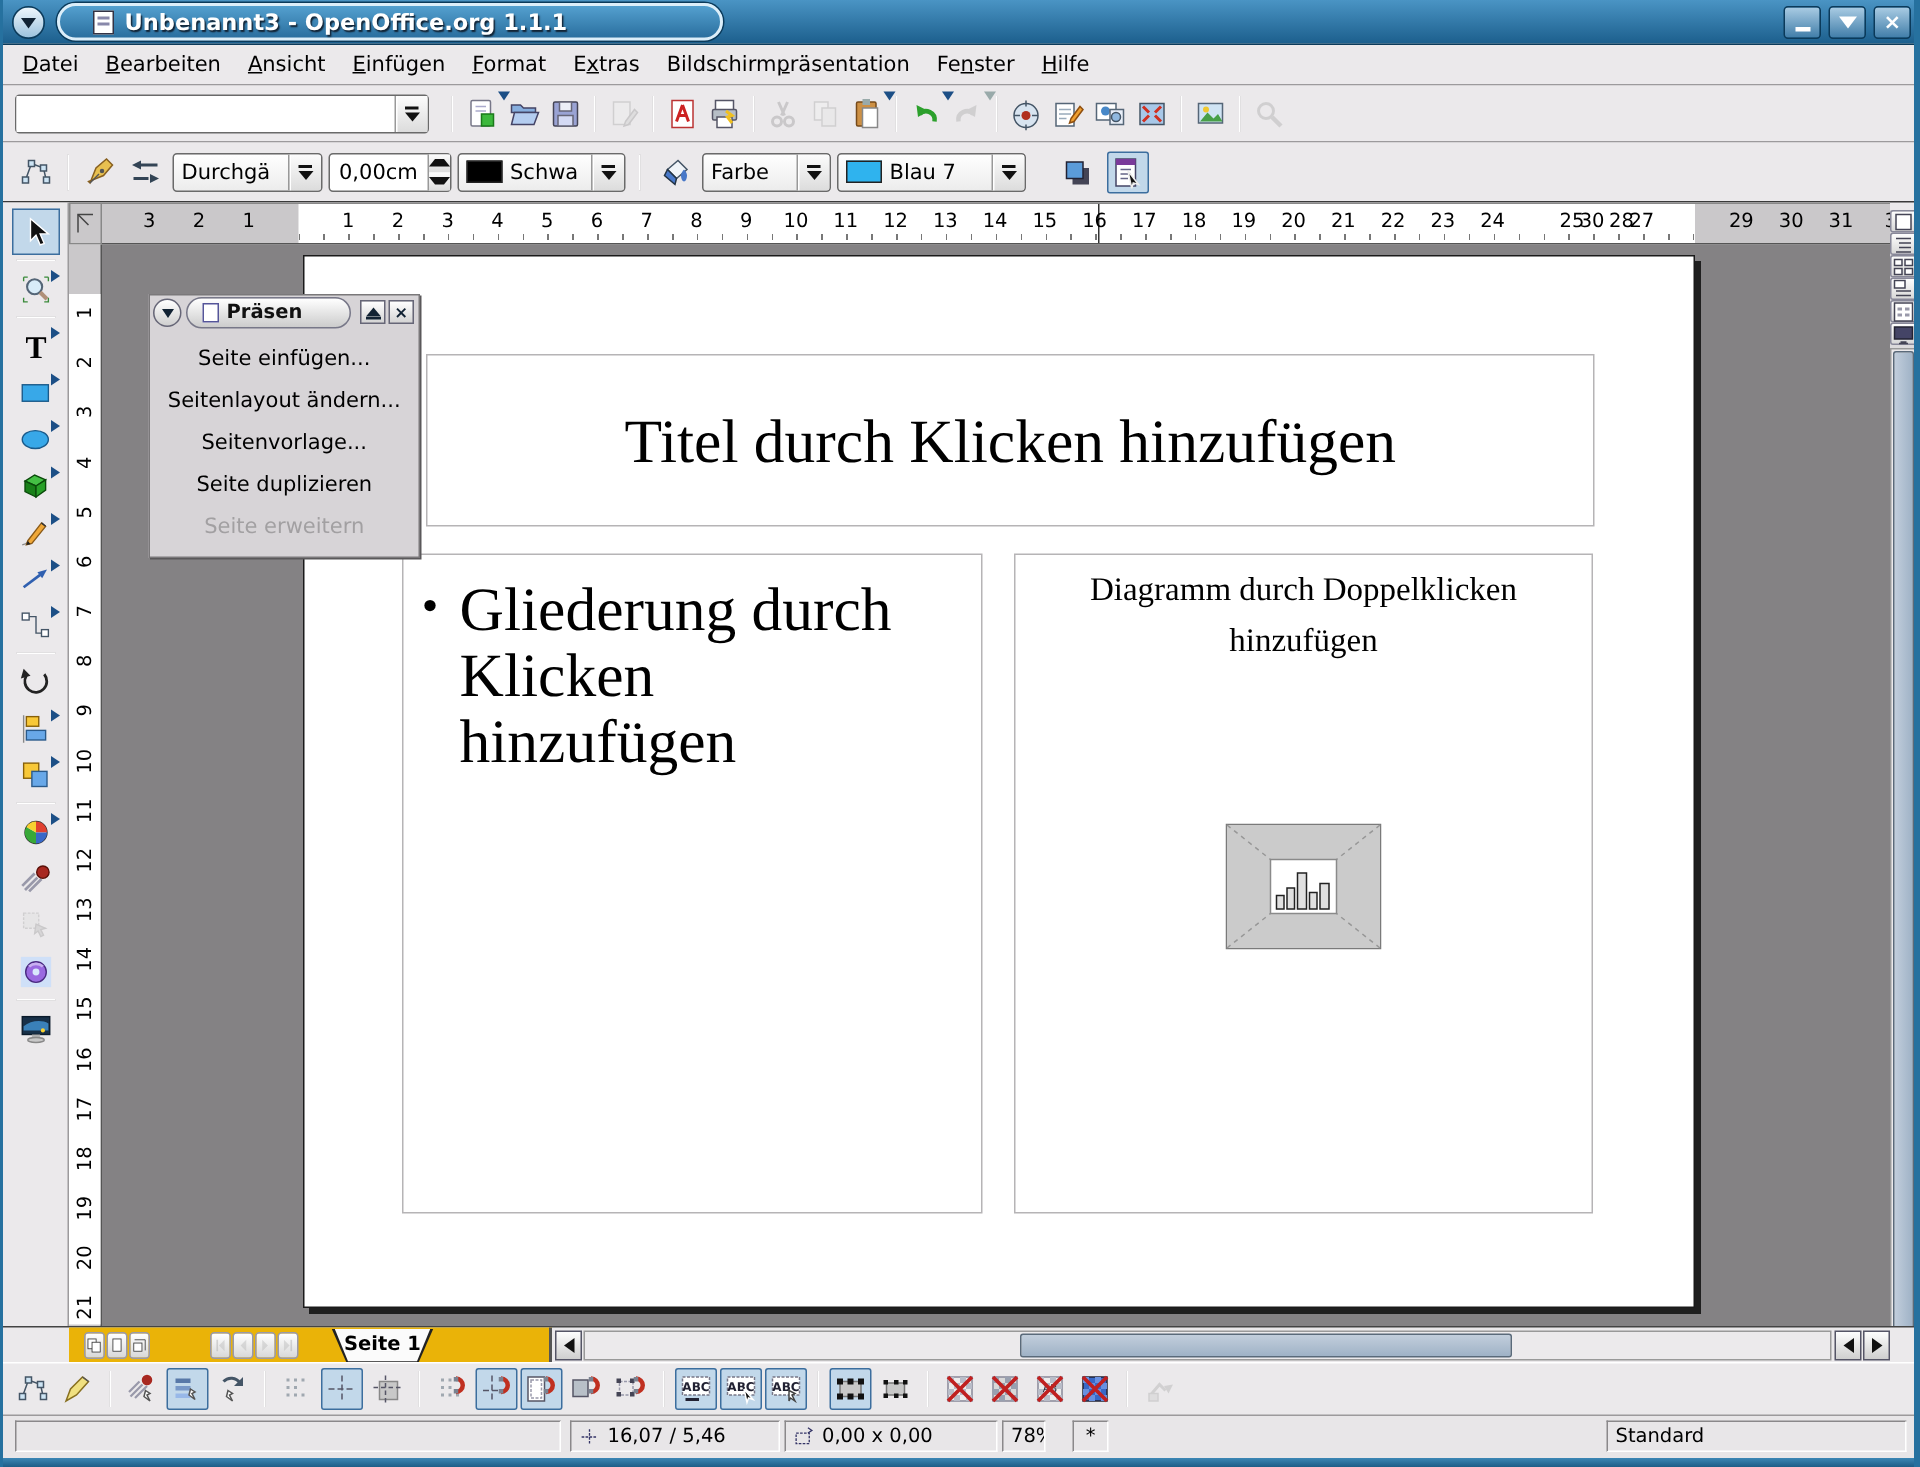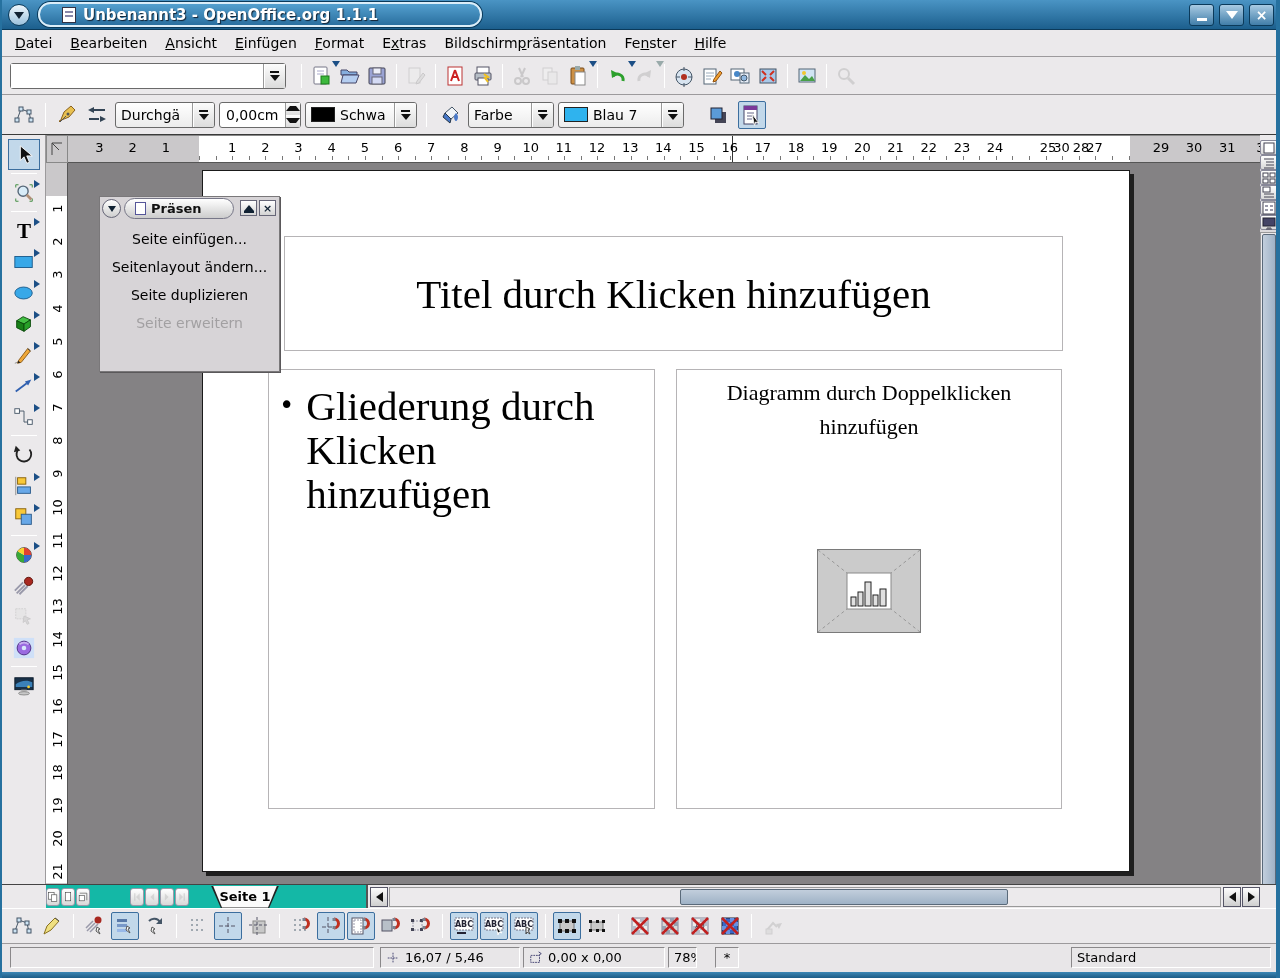--- a/index.html
+++ b/index.html
@@ -116,22 +116,22 @@
   #vtrack{position:absolute;left:0;top:92px;width:18px;height:674px;background:#eceaec;border:1px solid #999;}
   #vthumb{position:absolute;left:1px;top:1px;width:14px;height:670px;background:linear-gradient(to right,#c2cedc,#9fb2c6);border:1px solid #5a6a7a;border-radius:2px;}
   .scr-arrow{position:absolute;left:0;width:18px;height:17px;background:linear-gradient(#fdfdfd,#cfcfcf);
     border:1px solid #556;display:flex;align-items:center;justify-content:center;}
   .tri-up{width:0;height:0;border-left:5px solid transparent;border-right:5px solid transparent;border-bottom:7px solid #111;}
   .tri-dn{width:0;height:0;border-left:5px solid transparent;border-right:5px solid transparent;border-top:7px solid #111;}
   .tri-l{width:0;height:0;border-top:5px solid transparent;border-bottom:5px solid transparent;border-right:7px solid #111;}
   .tri-r{width:0;height:0;border-top:5px solid transparent;border-bottom:5px solid transparent;border-left:7px solid #111;}
   
   #tabbar{position:absolute;left:0;top:884px;width:1276px;height:24px;background:#ebe9eb;border-top:1px solid #444;}
-  #tabstrip{position:absolute;left:44px;top:0;width:322px;height:24px;background:#14b8a6;border-right:2px solid #555;
-    display:flex;align-items:center;padding-left:0;gap:18px;}
+  #tabstrip{position:absolute;left:44px;top:0;width:322px;height:24px;background:#eab308;border-right:2px solid #555;
+    display:flex;align-items:center;padding-left:10px;gap:18px;}
   .mbtn{width:14px;height:18px;border:1px solid #99a;border-radius:3px;background:linear-gradient(#fff,#d8d8d8);
     display:flex;align-items:center;justify-content:center;flex:none;}
   .mbtn.disabled svg{opacity:.45;filter:grayscale(1);}
   #page-tab{position:relative;width:68px;height:23px;margin-left:4px;flex:none;}
   #page-tab .outer{position:absolute;inset:0;background:#222;clip-path:polygon(0 0,100% 0,calc(100% - 10px) 100%,10px 100%);}
   #page-tab .inner{position:absolute;inset:0 1px 1px 1px;background:#fbfbfb;clip-path:polygon(1px 0,calc(100% - 1px) 0,calc(100% - 10px) 100%,10px 100%);
     display:flex;align-items:center;justify-content:center;font-size:13px;font-weight:bold;}
   #hscroll{position:absolute;left:368px;top:2px;height:20px;}
   #hs-left{position:absolute;left:0;top:0;width:18px;height:20px;background:linear-gradient(#fdfdfd,#cfcfcf);border:1px solid #556;display:flex;align-items:center;justify-content:center;}
   #hs-track{position:absolute;left:19px;top:0;width:832px;height:20px;background:#eceaec;border:1px solid #999;}
@@ -661,20 +661,21 @@
           <div class="t">Präsen</div>
         </div>
         <div class="pal-btn" style="right:22px">
             <div class="utri"></div>
           </div>
         <div class="pal-btn" style="right:3px">×</div>
       </div>
       <div id="pal-items">
           <div class="pal-item">Seite einfügen...</div>
           <div class="pal-item">Seitenlayout ändern...</div>
+          <div class="pal-item">Seitenvorlage...</div>
           <div class="pal-item">Seite duplizieren</div>
           <div class="pal-item disabled">Seite erweitern</div>
         </div>
     </div>
   </div>
 
   <div id="rightcol">
     <div id="viewbtns">
         <div class="vwbtn">
           <svg width="22" height="22" viewBox="0 0 16 16">

